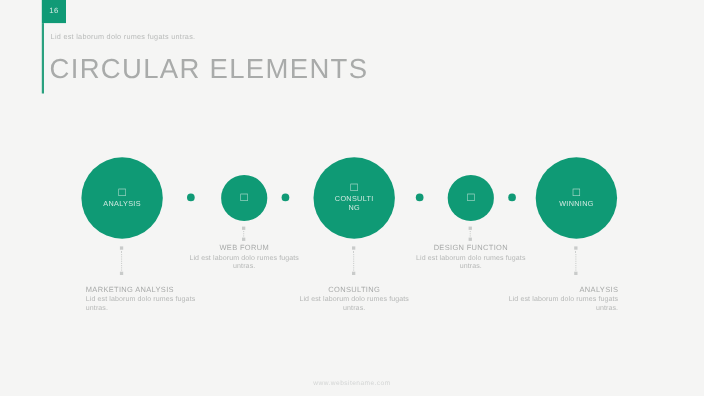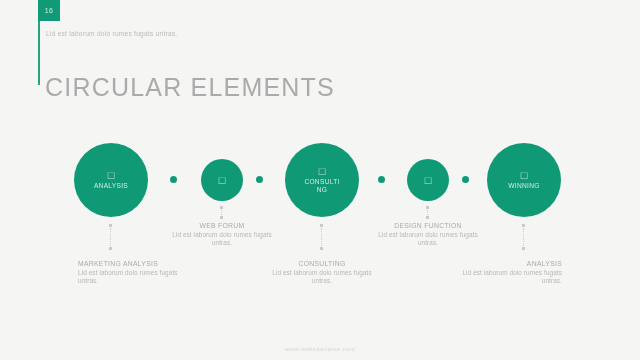--- a/index.html
+++ b/index.html
@@ -55,21 +55,20 @@
   .title {
     position: absolute;
     left: 45px;
     top: 48px;
     font-size: 25px;
     line-height: 30px;
     color: #a9abaa;
     letter-spacing: 1.2px;
     font-weight: 300;
     white-space: nowrap;
-    margin-top: 24px;
   }
 
   
   .chain {
     position: absolute;
     left: 0;
     top: 0;
     width: 640px;
     height: 360px;
   }

